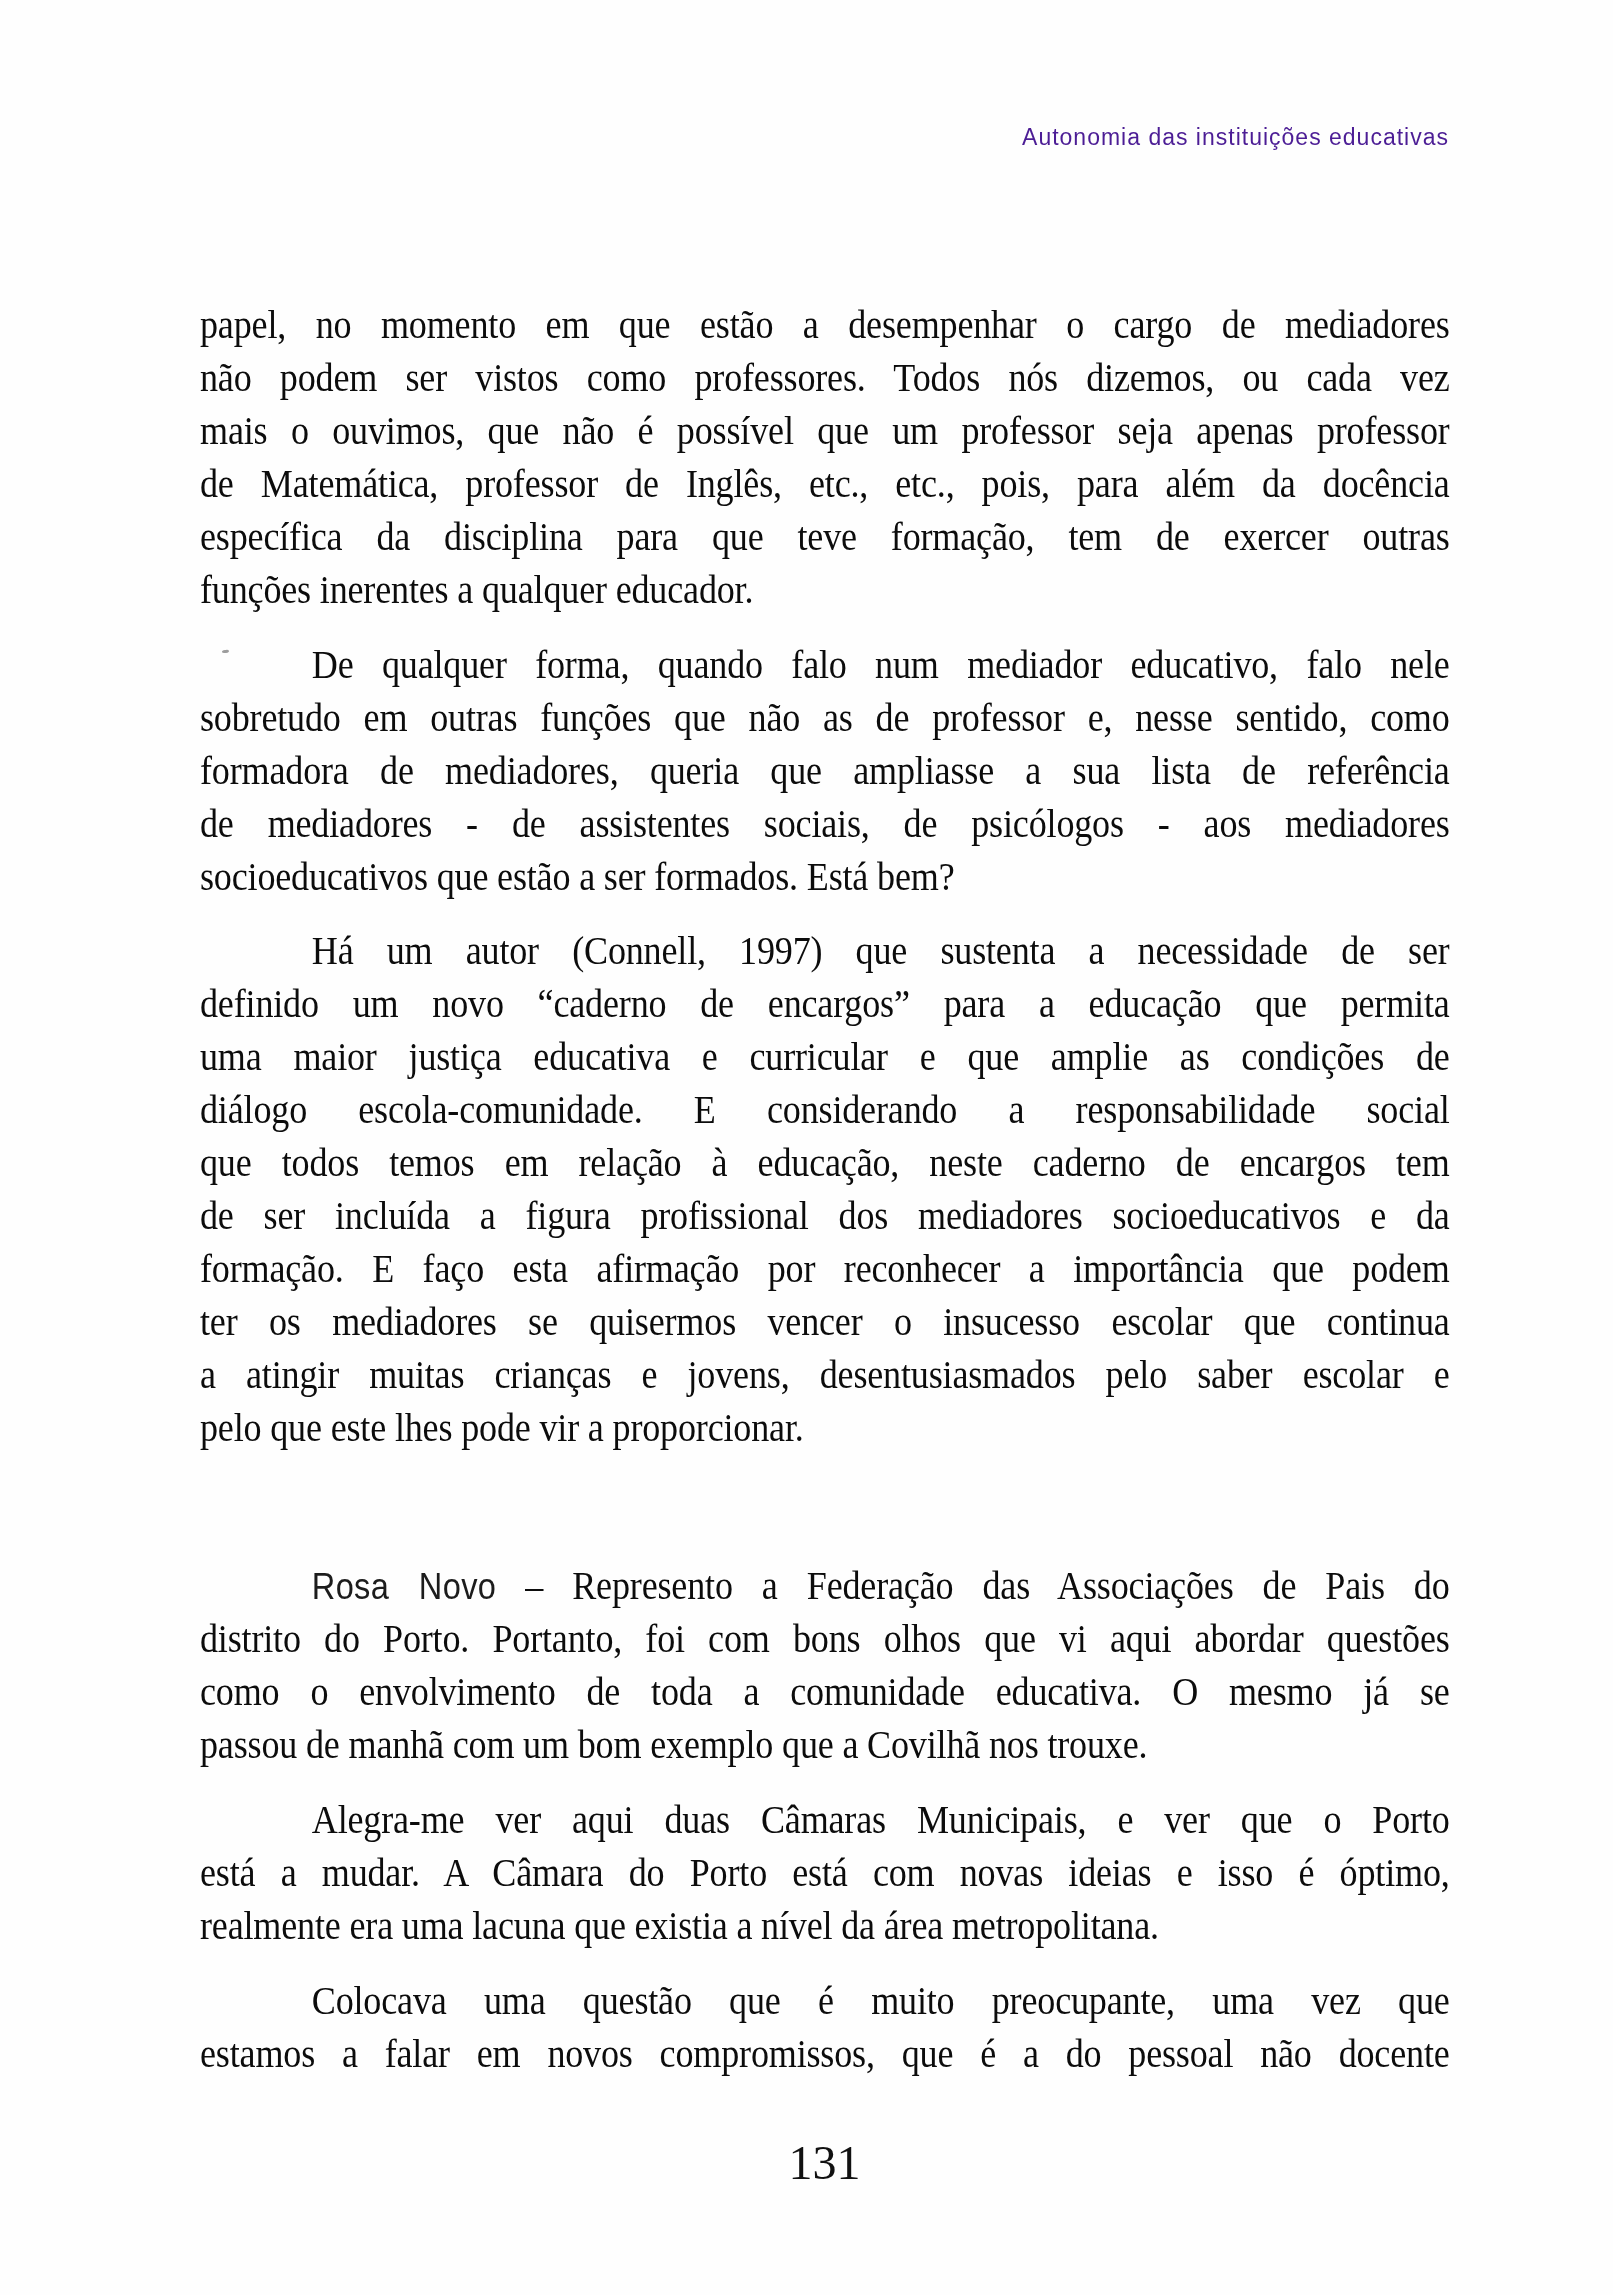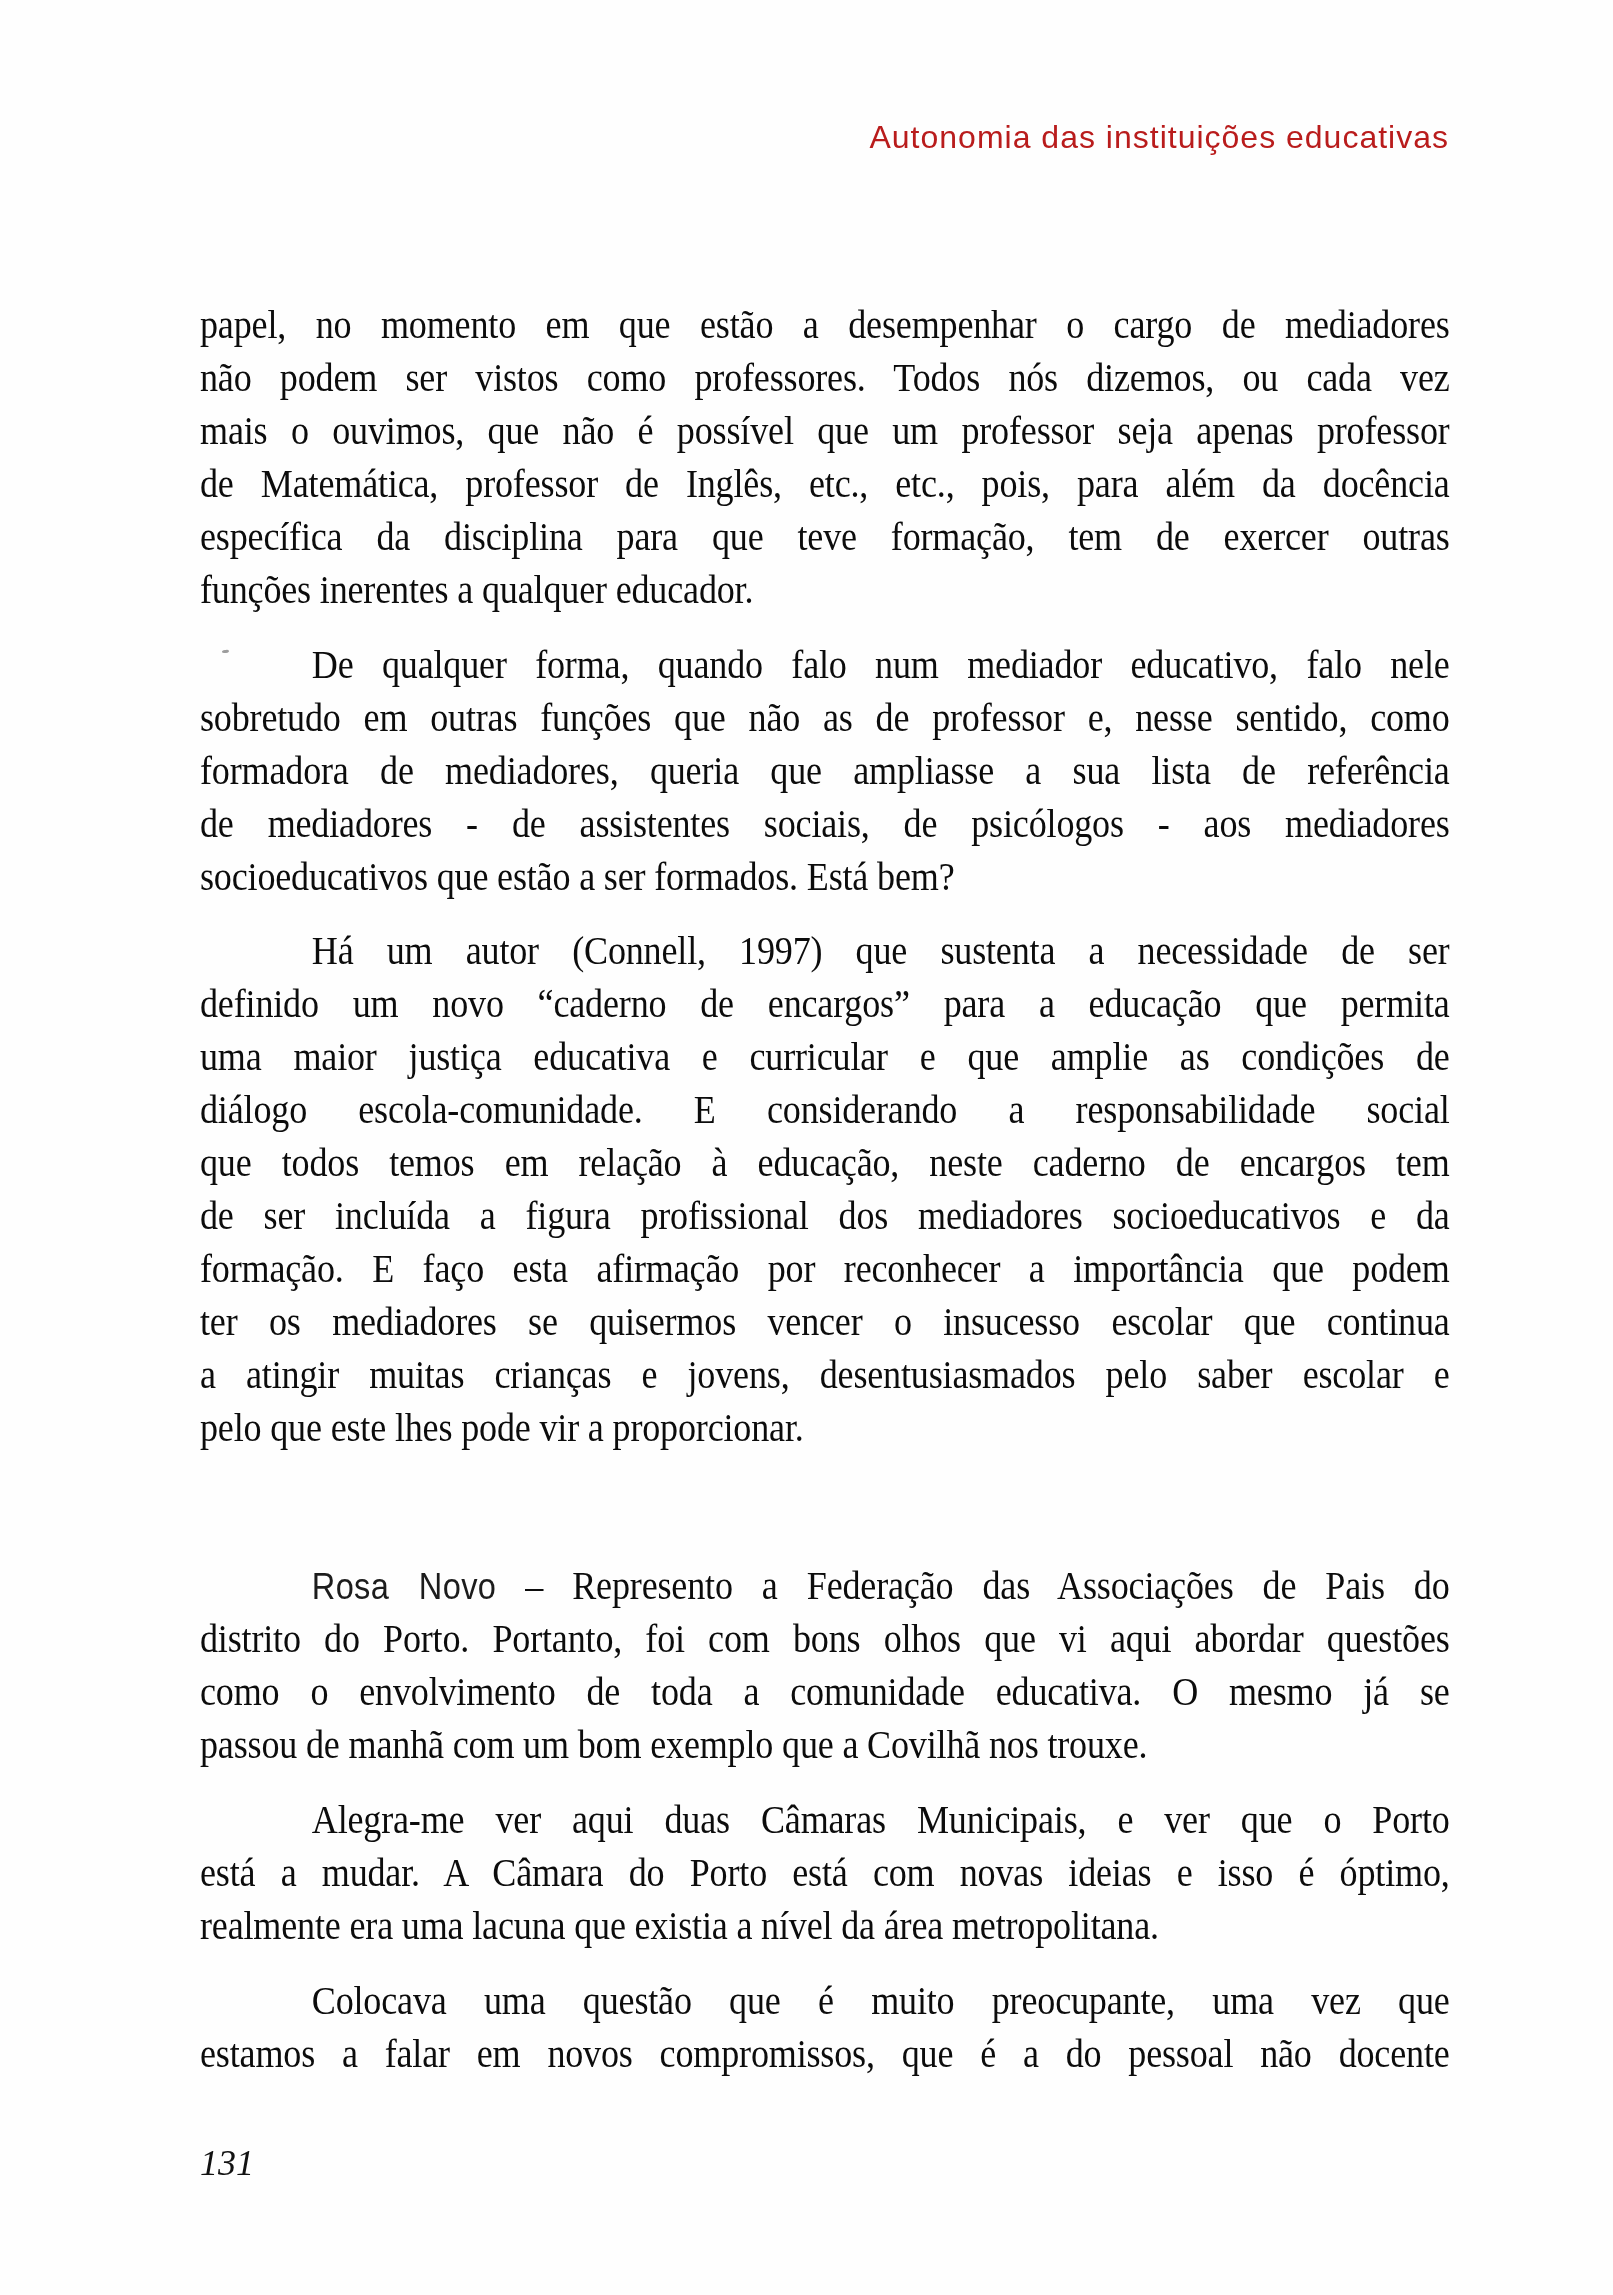--- a/index.html
+++ b/index.html
@@ -15,25 +15,25 @@
     overflow: hidden;
     font-family: "Liberation Serif", "DejaVu Serif", serif;
     color: #0c0c0c;
   }
   
   .running-head {
     position: absolute;
     top: 117px;
     right: 164px;
     font-family: "Liberation Sans", "DejaVu Sans", sans-serif;
-    font-size: 32px;
+    font-size: 23px;
     line-height: 40px;
     font-weight: 400;
     letter-spacing: 1px;
-    color: #b91c1c;
+    color: #4c1d95;
   }
   
   .text-column {
     position: absolute;
     left: 200px;
     top: 298px;
     width: 1420px;
     transform: scaleX(0.88);
     transform-origin: top left;
     font-size: 41px;
@@ -57,25 +57,24 @@
     font-family: "Liberation Sans", "DejaVu Sans", sans-serif;
     font-size: 37px;
     letter-spacing: 0.4px;
     color: #1c1c1c;
   }
   .page-number {
     position: absolute;
     top: 2144px;
     left: 200px;
     width: 1249px;
-    text-align: left;
-    font-size: 36px;
+    text-align: center;
+    font-size: 48px;
     line-height: 38px;
     color: #111;
-    font-style: italic;
   }
   .scan-speck {
     position: absolute;
     left: 222px;
     top: 650px;
     width: 6.7px;
     height: 3.3px;
     background: rgba(0,0,0,0.38);
     border-radius: 50%;
     transform: rotate(-8deg);

